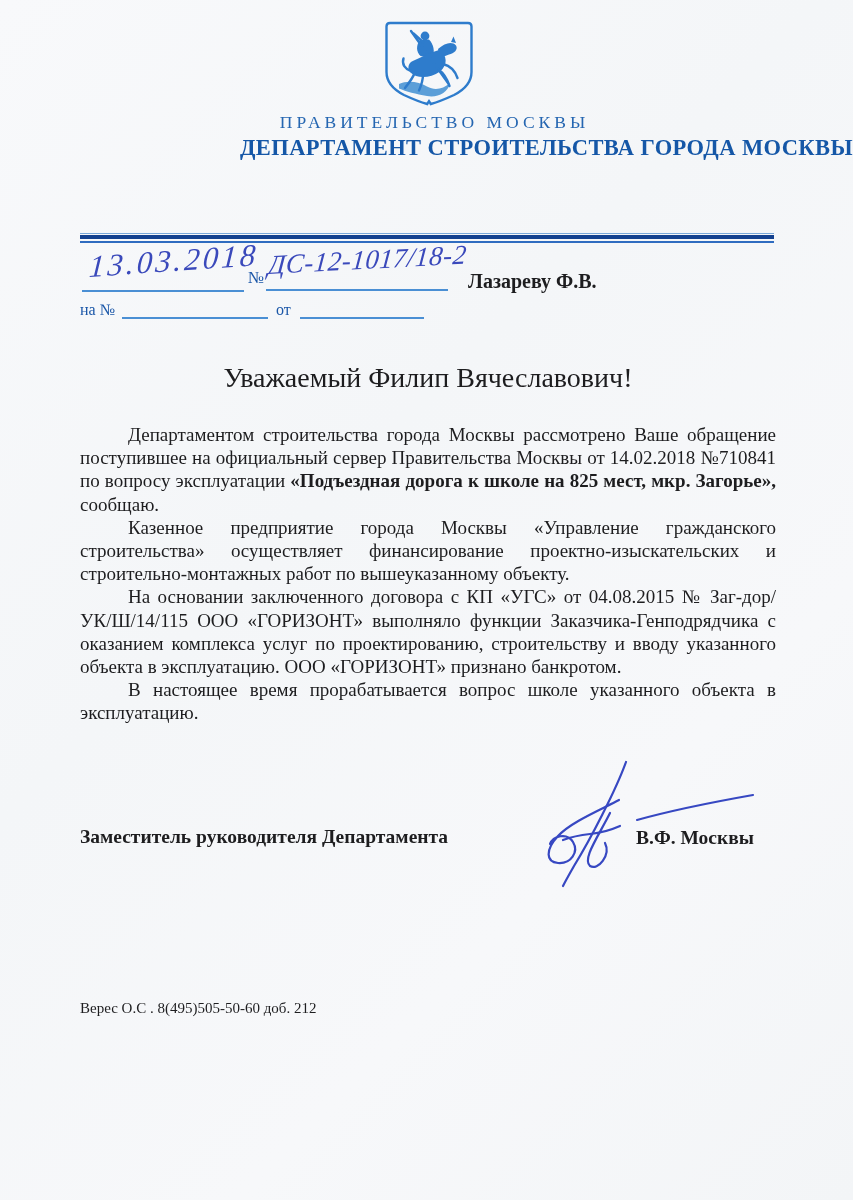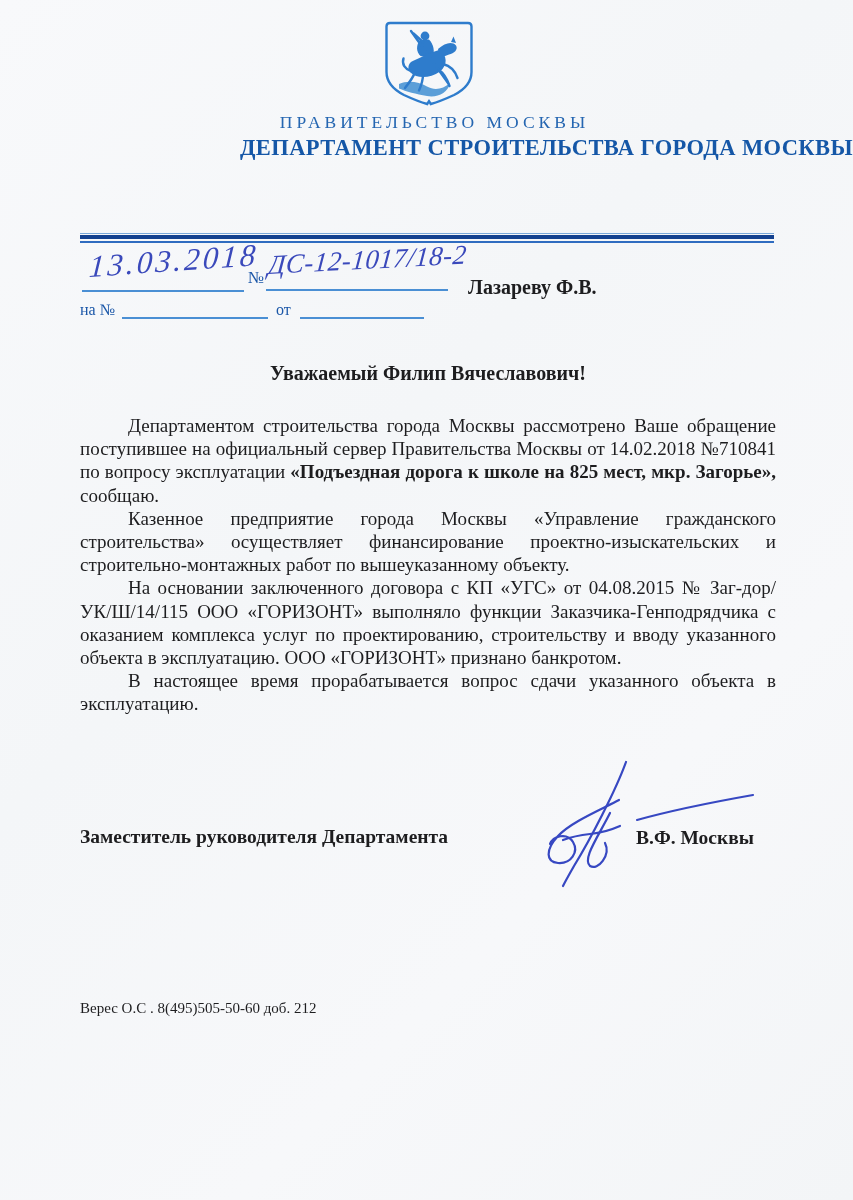--- a/index.html
+++ b/index.html
@@ -75,41 +75,41 @@
     position: absolute;
     left: 267px; top: 250px;
     font-size: 27px;
     letter-spacing: 0.5px;
     transform: rotate(-3deg) skewX(-8deg);
     transform-origin: left bottom;
   }
   .num-underline { position: absolute; left: 266px; top: 289px; width: 182px; height: 2px; background: #4a8fd4; }
   .recipient {
     position: absolute;
-    left: 468px; top: 276px;
+    left: 468px; top: 270px;
     font-weight: bold;
     font-size: 20px;
     color: #1d1d1f;
   }
   .reply-prefix { position: absolute; left: 80px; top: 301px; font-size: 16px; color: #1b57a8; }
   .reply-underline-1 { position: absolute; left: 122px; top: 317px; width: 146px; height: 1.8px; background: #4a8fd4; }
   .reply-from { position: absolute; left: 276px; top: 301px; font-size: 16px; color: #1b57a8; }
   .reply-underline-2 { position: absolute; left: 300px; top: 317px; width: 124px; height: 1.8px; background: #4a8fd4; }
 
   
   .letter-body {
     position: absolute;
     left: 80px; top: 362px;
     width: 696px;
     color: #1d1d1f;
   }
   .salutation {
     text-align: center;
-    font-weight: bold;
-    font-size: 20px;
+    font-weight: normal;
+    font-size: 28px;
     margin-bottom: 29px;
   }
   .letter-body p {
     font-size: 19px;
     line-height: 23.2px;
     text-align: justify;
     text-indent: 48px;
   }
   .letter-body p b { font-weight: bold; }
 
@@ -187,21 +187,21 @@
   <div class="reply-prefix">на №</div>
   <div class="reply-underline-1"></div>
   <div class="reply-from">от</div>
   <div class="reply-underline-2"></div>
 
   <div class="letter-body">
     <div class="salutation">Уважаемый Филип Вячеславович!</div>
     <p><span>Департаментом строительства города Москвы  рассмотрено Ваше обращение поступившее на официальный сервер Правительства Москвы от 14.02.2018 №710841 по вопросу эксплуатации </span><b>«Подъездная дорога к школе на 825 мест, мкр. Загорье»,</b><span> сообщаю.</span></p>
     <p>Казенное предприятие города Москвы «Управление гражданского строительства» осуществляет финансирование проектно-изыскательских и строительно-монтажных работ по вышеуказанному объекту.</p>
     <p>На основании заключенного договора с КП «УГС» от 04.08.2015 № Заг-дор/УК/Ш/14/115 ООО «ГОРИЗОНТ» выполняло функции Заказчика-Генподрядчика с оказанием комплекса услуг по проектированию, строительству и вводу указанного объекта в эксплуатацию. ООО «ГОРИЗОНТ» признано банкротом.</p>
-    <p>В настоящее время прорабатывается вопрос сдачи указанного объекта в эксплуатацию.</p>
+    <p>В настоящее время прорабатывается вопрос школе указанного объекта в эксплуатацию.</p>
   </div>
 
   <div class="sign-position">Заместитель руководителя Департамента</div>
   <svg class="signature-svg" viewBox="0 0 238 134" aria-hidden="true">
     <g fill="none" stroke="#3748c2" stroke-width="2.2" stroke-linecap="round">
       <path d="M103,6 C93,34 67,84 51,110 C47,117 43,124 40,130"></path>
       <path d="M96,44 C77,54 48,66 35,80 C22,94 23,106 35,107 C48,108 56,96 50,86 C44,76 30,80 27,88"></path>
       <path d="M87,57 C75,81 59,103 67,110 C75,115 88,99 82,87"></path>
       <path d="M40,84 C48,81 58,79 67,78 C77,77 88,74 97,70"></path>
       <path d="M114,64 C150,54 196,45 230,39"></path>

